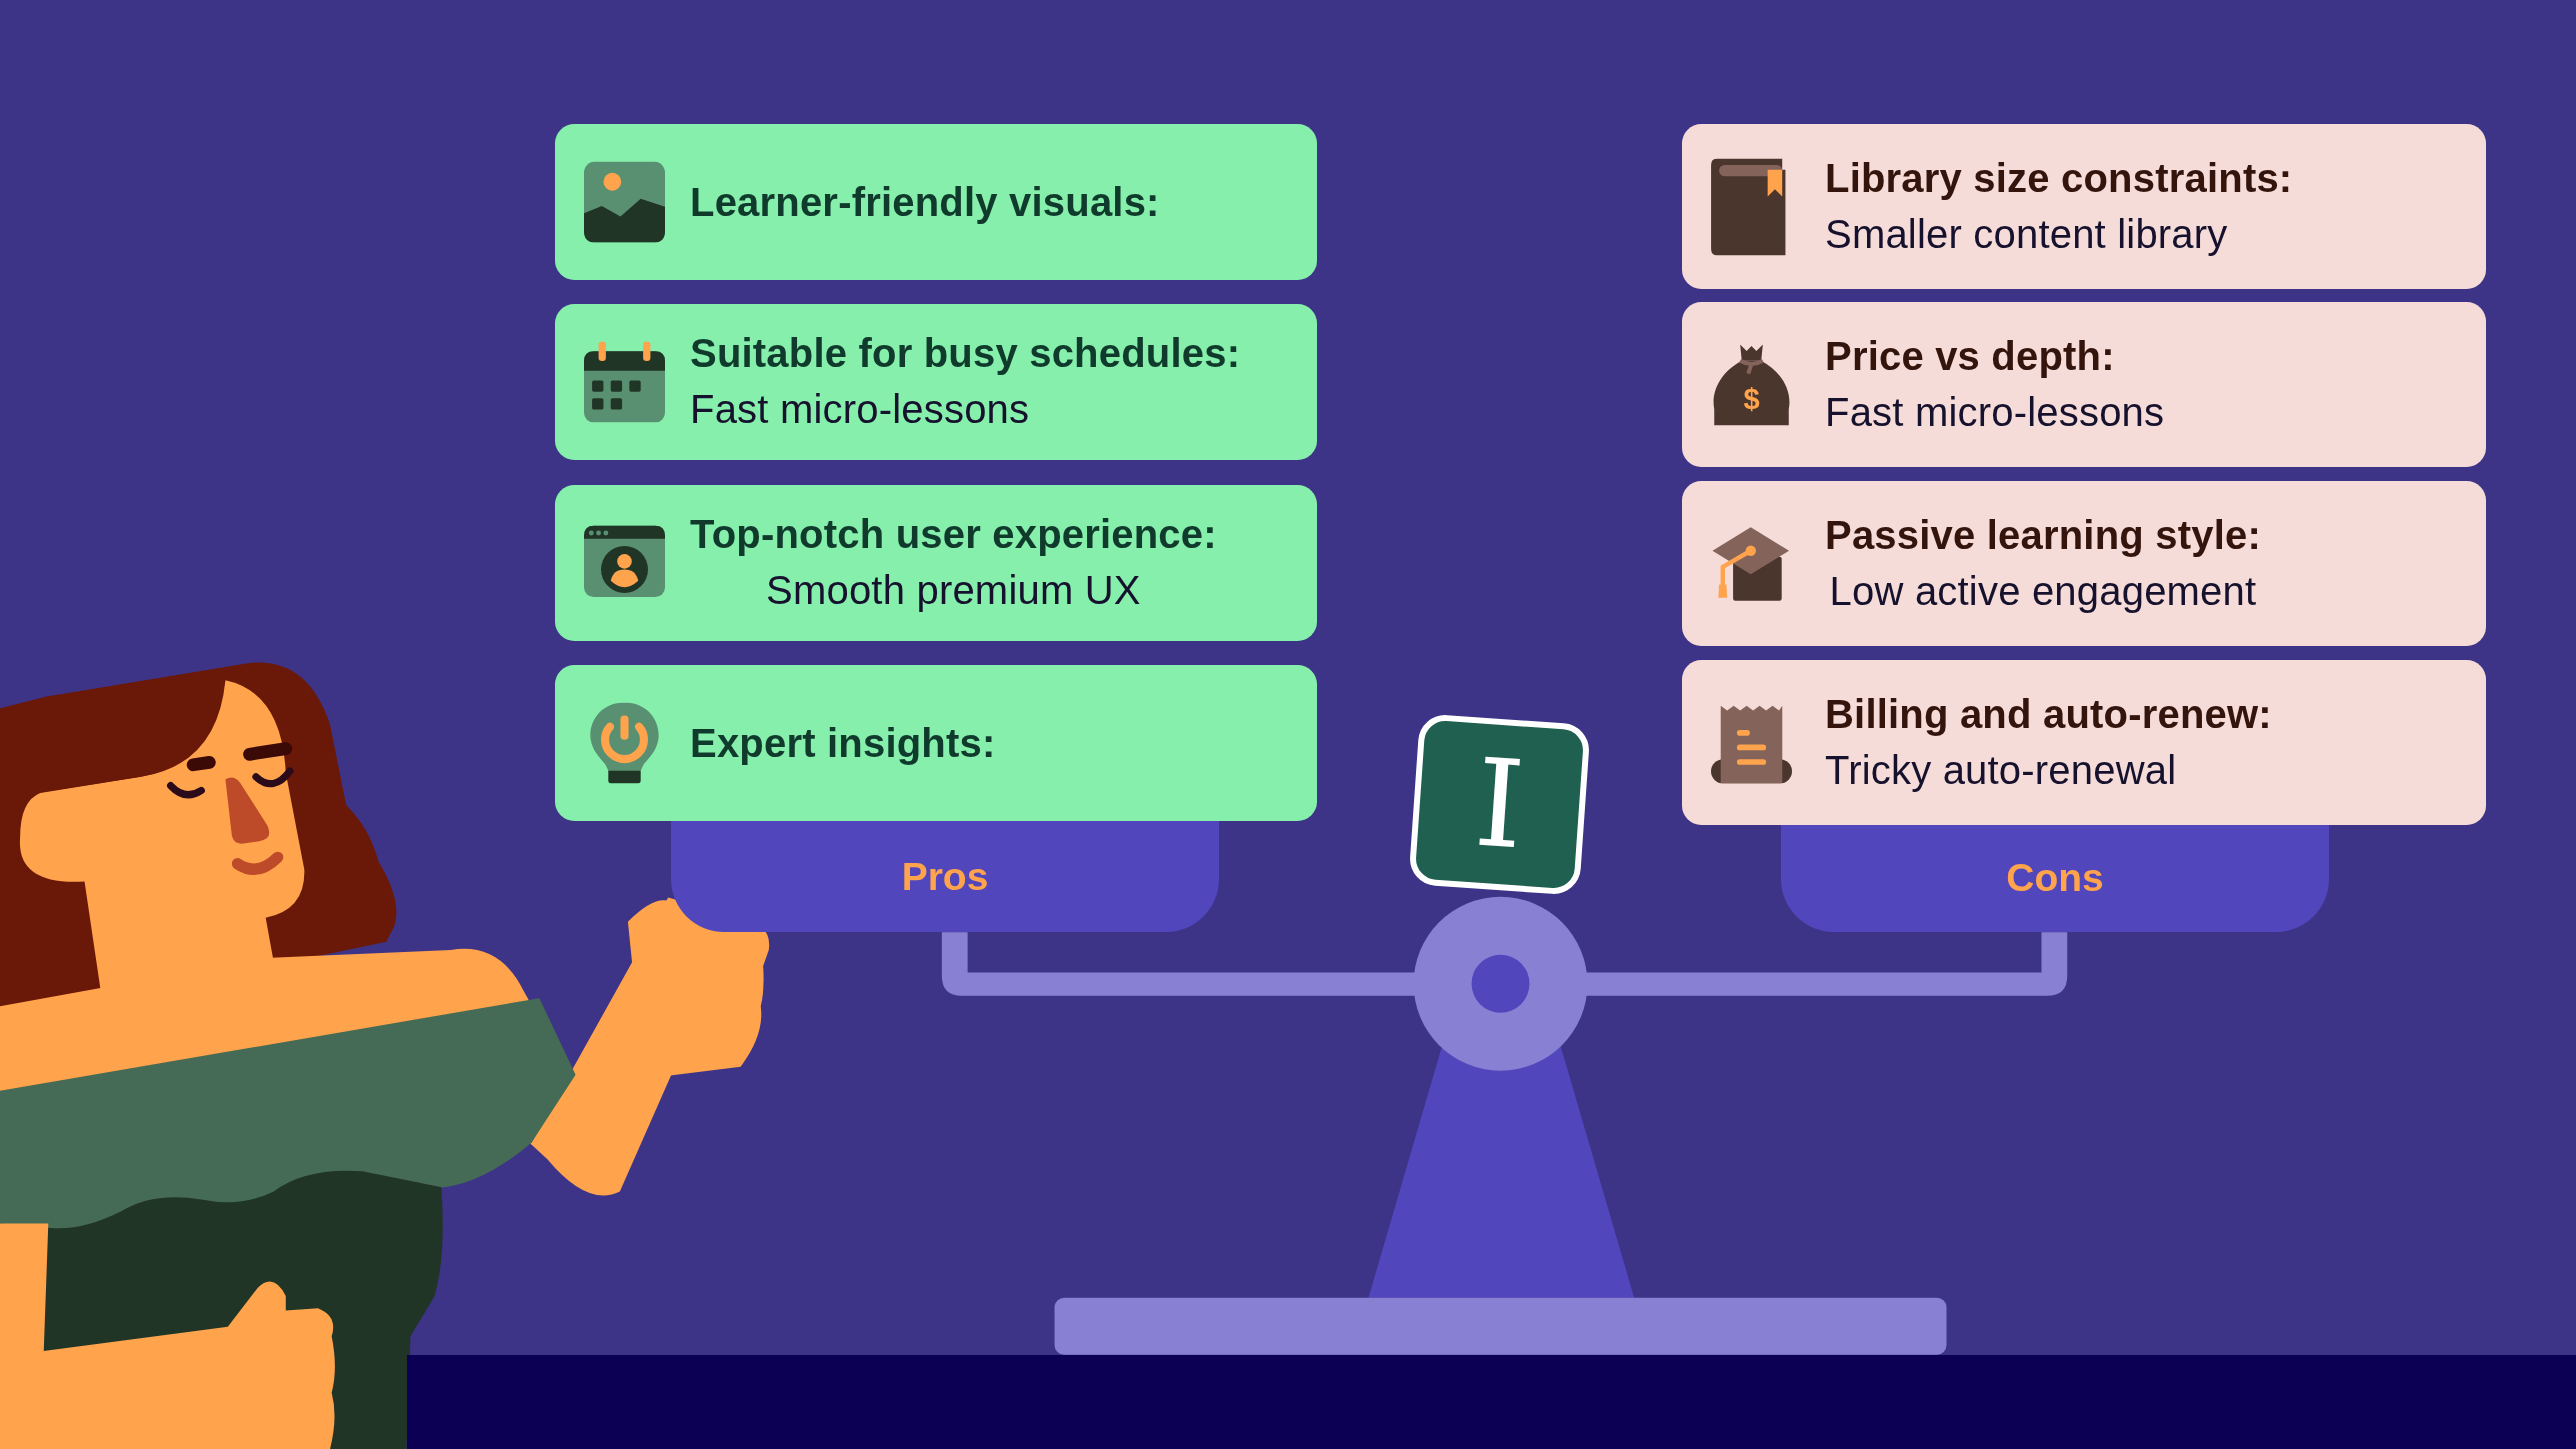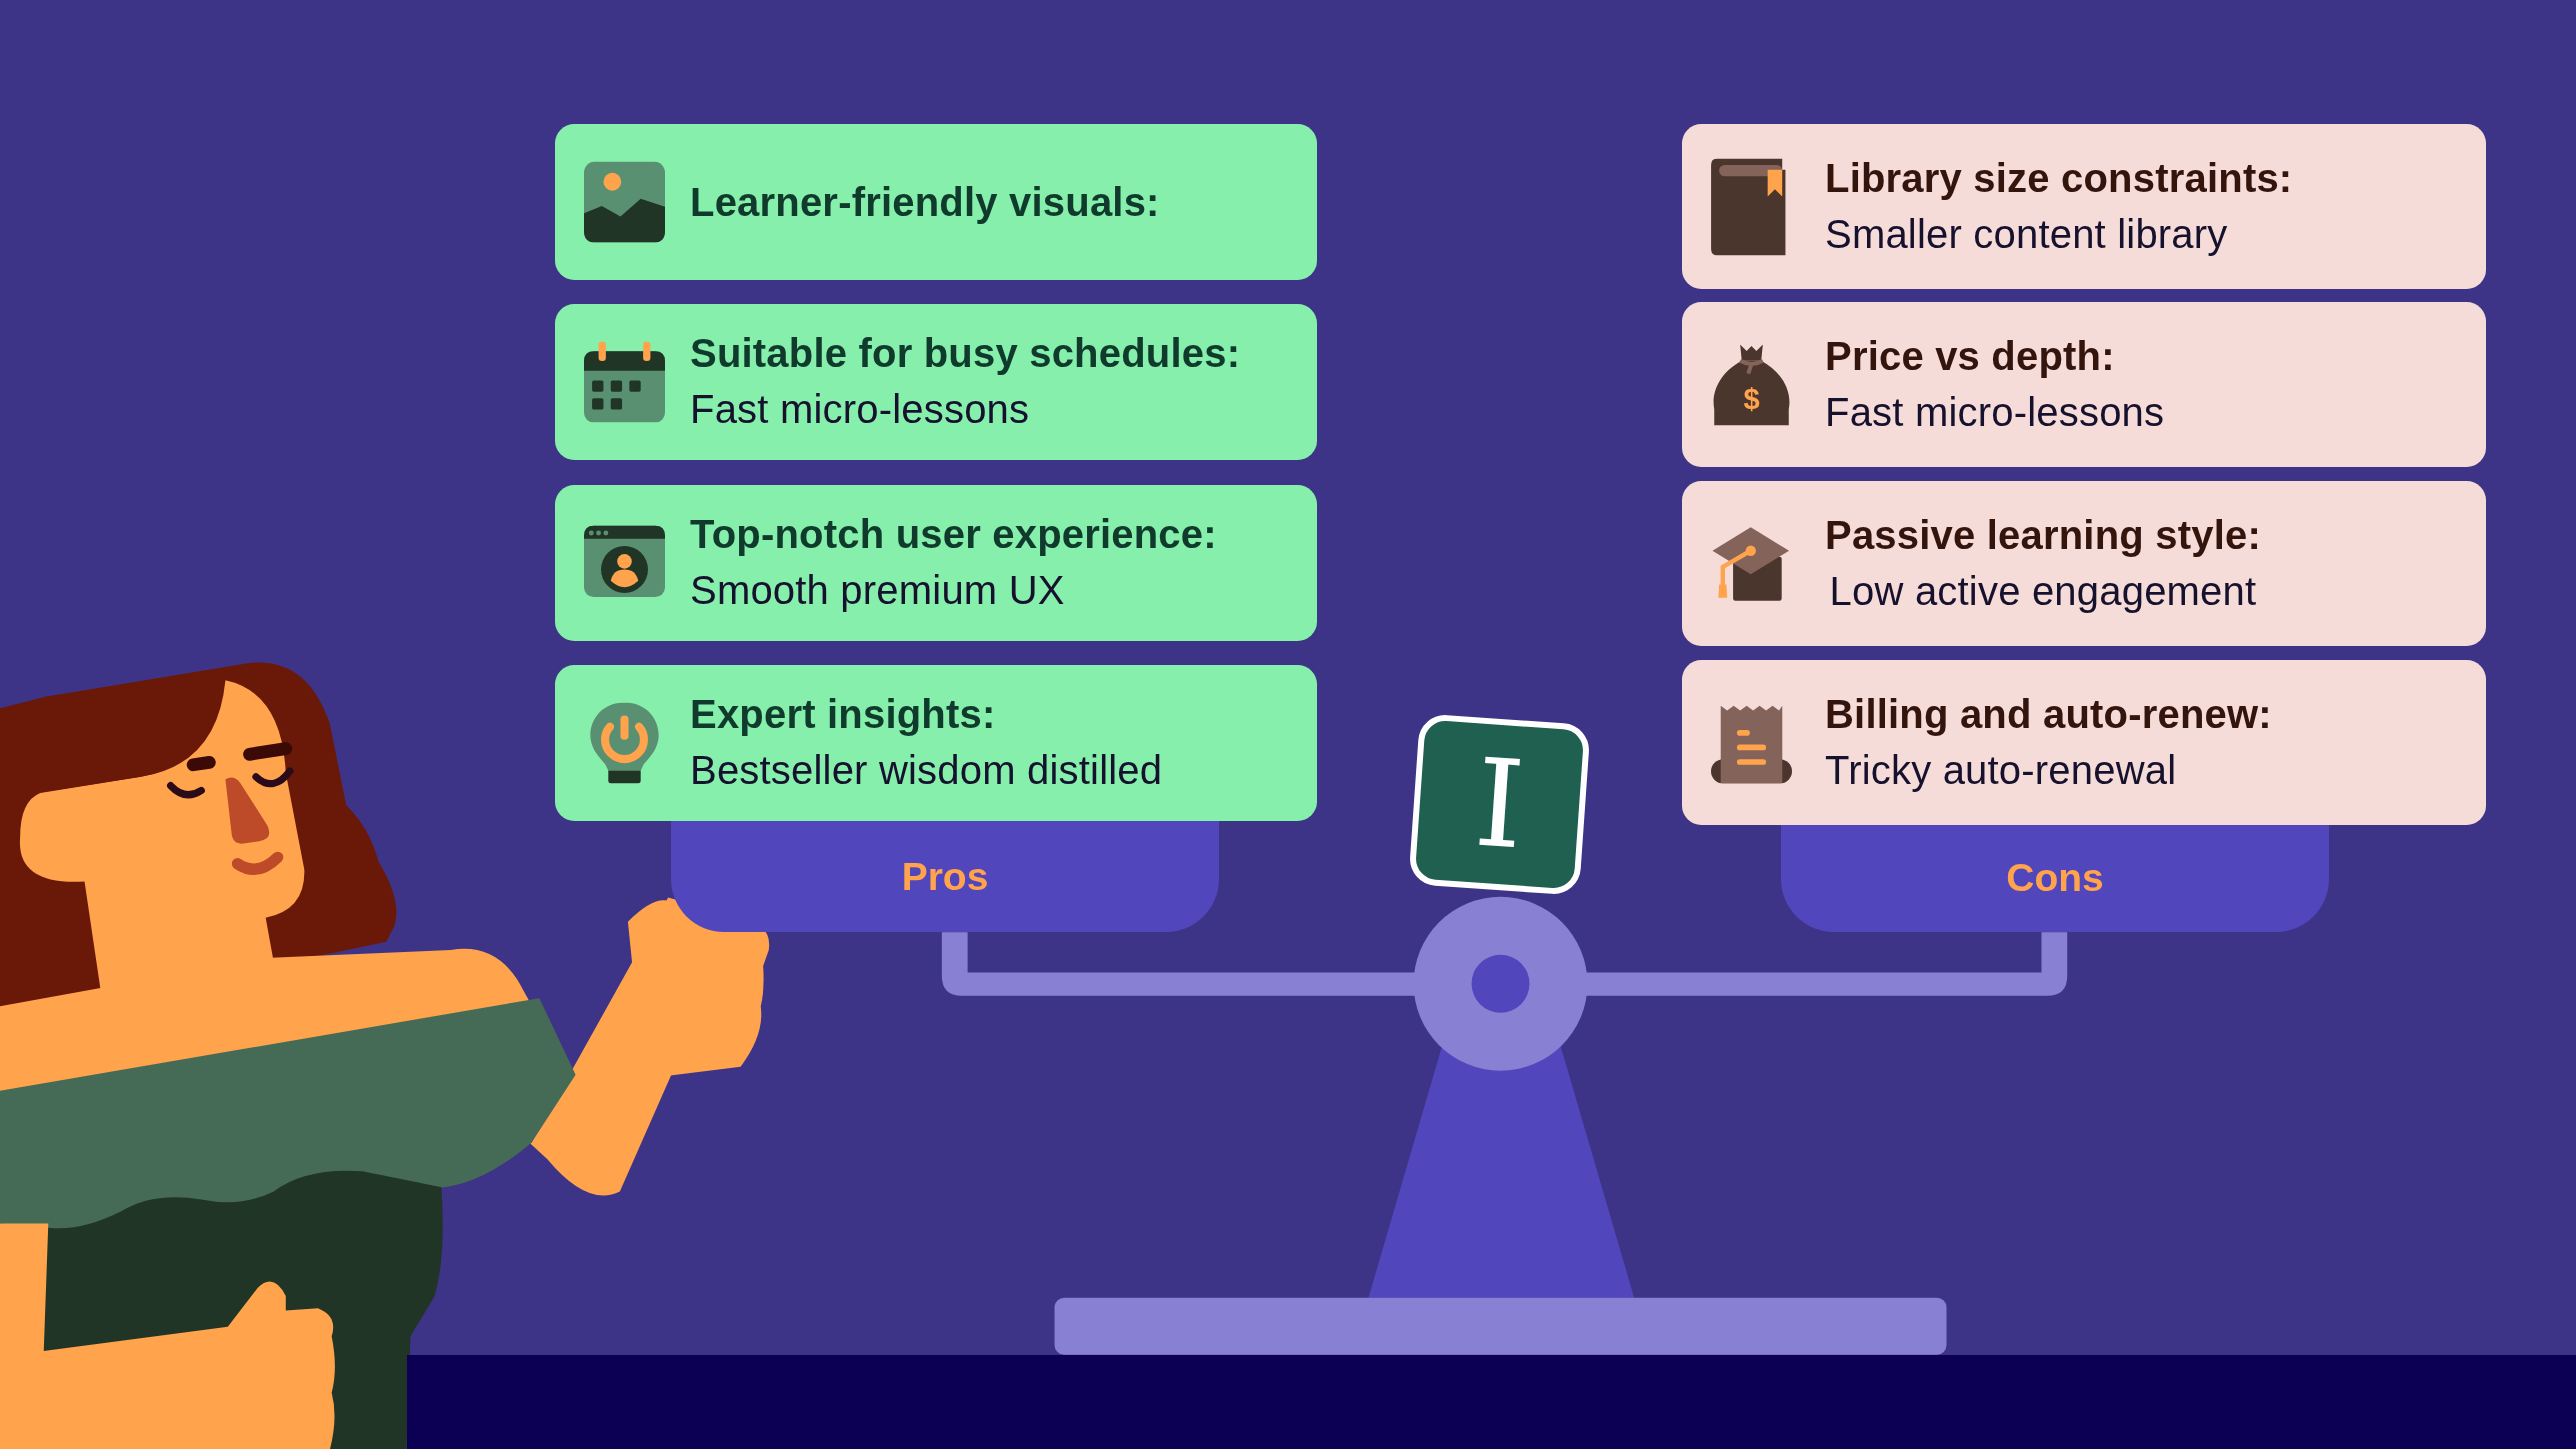--- a/index.html
+++ b/index.html
@@ -94,21 +94,21 @@
     <rect x="56" y="48" width="14" height="14" rx="2" fill="#213526"></rect>
     <rect x="10" y="70" width="14" height="14" rx="2" fill="#213526"></rect>
     <rect x="33" y="70" width="14" height="14" rx="2" fill="#213526"></rect>
   </svg>
   <div class="text">
     <div class="title">Suitable for busy schedules:</div>
     <div class="sub">Fast micro-lessons</div>
   </div>
 </div>
 
-<div class="card pro" style="top:485px;">
+<div class="card pro" style="top:485px;text-align:center;">
   <svg class="icon" viewBox="0 0 100 100">
     <rect x="0" y="4" width="100" height="88" rx="12" fill="#5a9072"></rect>
     <path d="M0 16 Q0 4 12 4 L88 4 Q100 4 100 16 L100 20 L0 20 Z" fill="#213526"></path>
     <circle cx="9" cy="13" r="3" fill="#5a9072"></circle>
       <circle cx="18" cy="13" r="3" fill="#5a9072"></circle>
       <circle cx="27" cy="13" r="3" fill="#5a9072"></circle>
     <circle cx="50" cy="58" r="29" fill="#213526"></circle>
     <circle cx="50" cy="48" r="9" fill="#ffa34c"></circle>
     <path d="M33 72 Q36 58 50 58 Q64 58 67 72 Q58 80 50 80 Q42 80 33 72 Z" fill="#ffa34c"></path>
   </svg>
@@ -120,21 +120,20 @@
 
 <div class="card pro" style="top:665px;">
   <svg class="icon" viewBox="0 0 100 100">
     <path d="M50 0 C78 0 94 22 92 44 C90 60 80 68 74 76 L70 84 L30 84 L26 76 C20 68 10 60 8 44 C6 22 22 0 50 0 Z" fill="#5a9072"></path>
     <path d="M30 84 L70 84 L70 96 Q70 100 66 100 L34 100 Q30 100 30 96 Z" fill="#213526"></path>
     <path d="M32 30 A24 24 0 1 0 68 30" stroke="#ffa34c" stroke-width="10" fill="none" stroke-linecap="round"></path>
     <rect x="45" y="16" width="10" height="30" rx="5" fill="#ffa34c"></rect>
   </svg>
   <div class="text">
     <div class="title">Expert insights:</div>
-    <div class="sub">Bestseller wisdom distilled</div>
   </div>
 </div>
 
 <div class="card con" style="top:124px;">
   <svg class="icon" viewBox="0 0 100 120" style="height:97px; top:50%;">
     <path d="M8 0 L88 0 L88 14 L92 14 L92 120 L8 120 Q0 120 0 112 L0 8 Q0 0 8 0 Z" fill="#4b362e"></path>
     <rect x="10" y="8" width="78" height="14" rx="7" fill="#84645a"></rect>
     <path d="M70 14 L88 14 L88 47 L79 38 L70 47 Z" fill="#ffa34c"></path>
   </svg>
   <div class="text">

